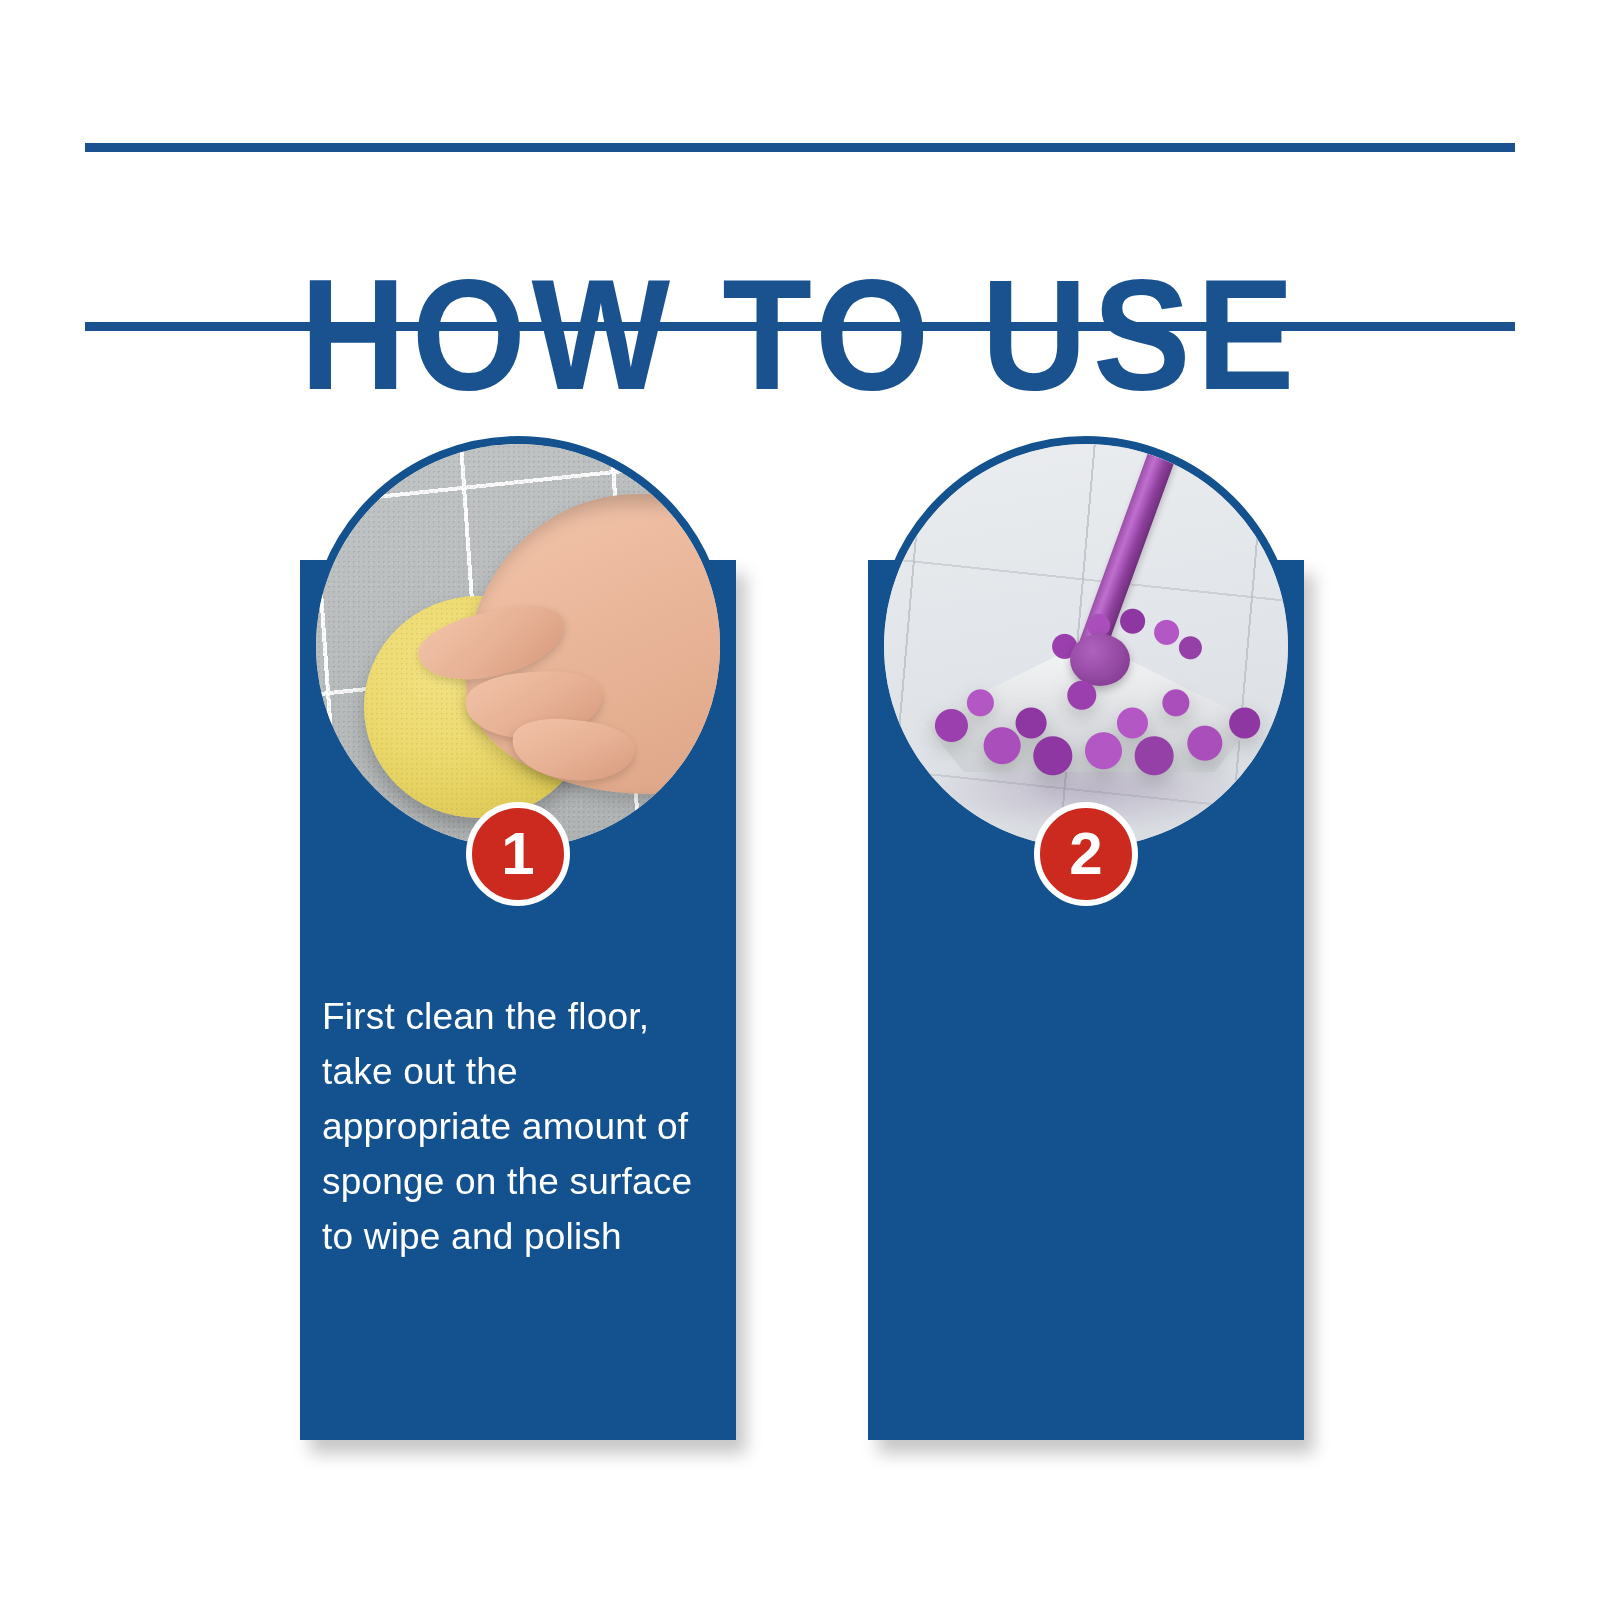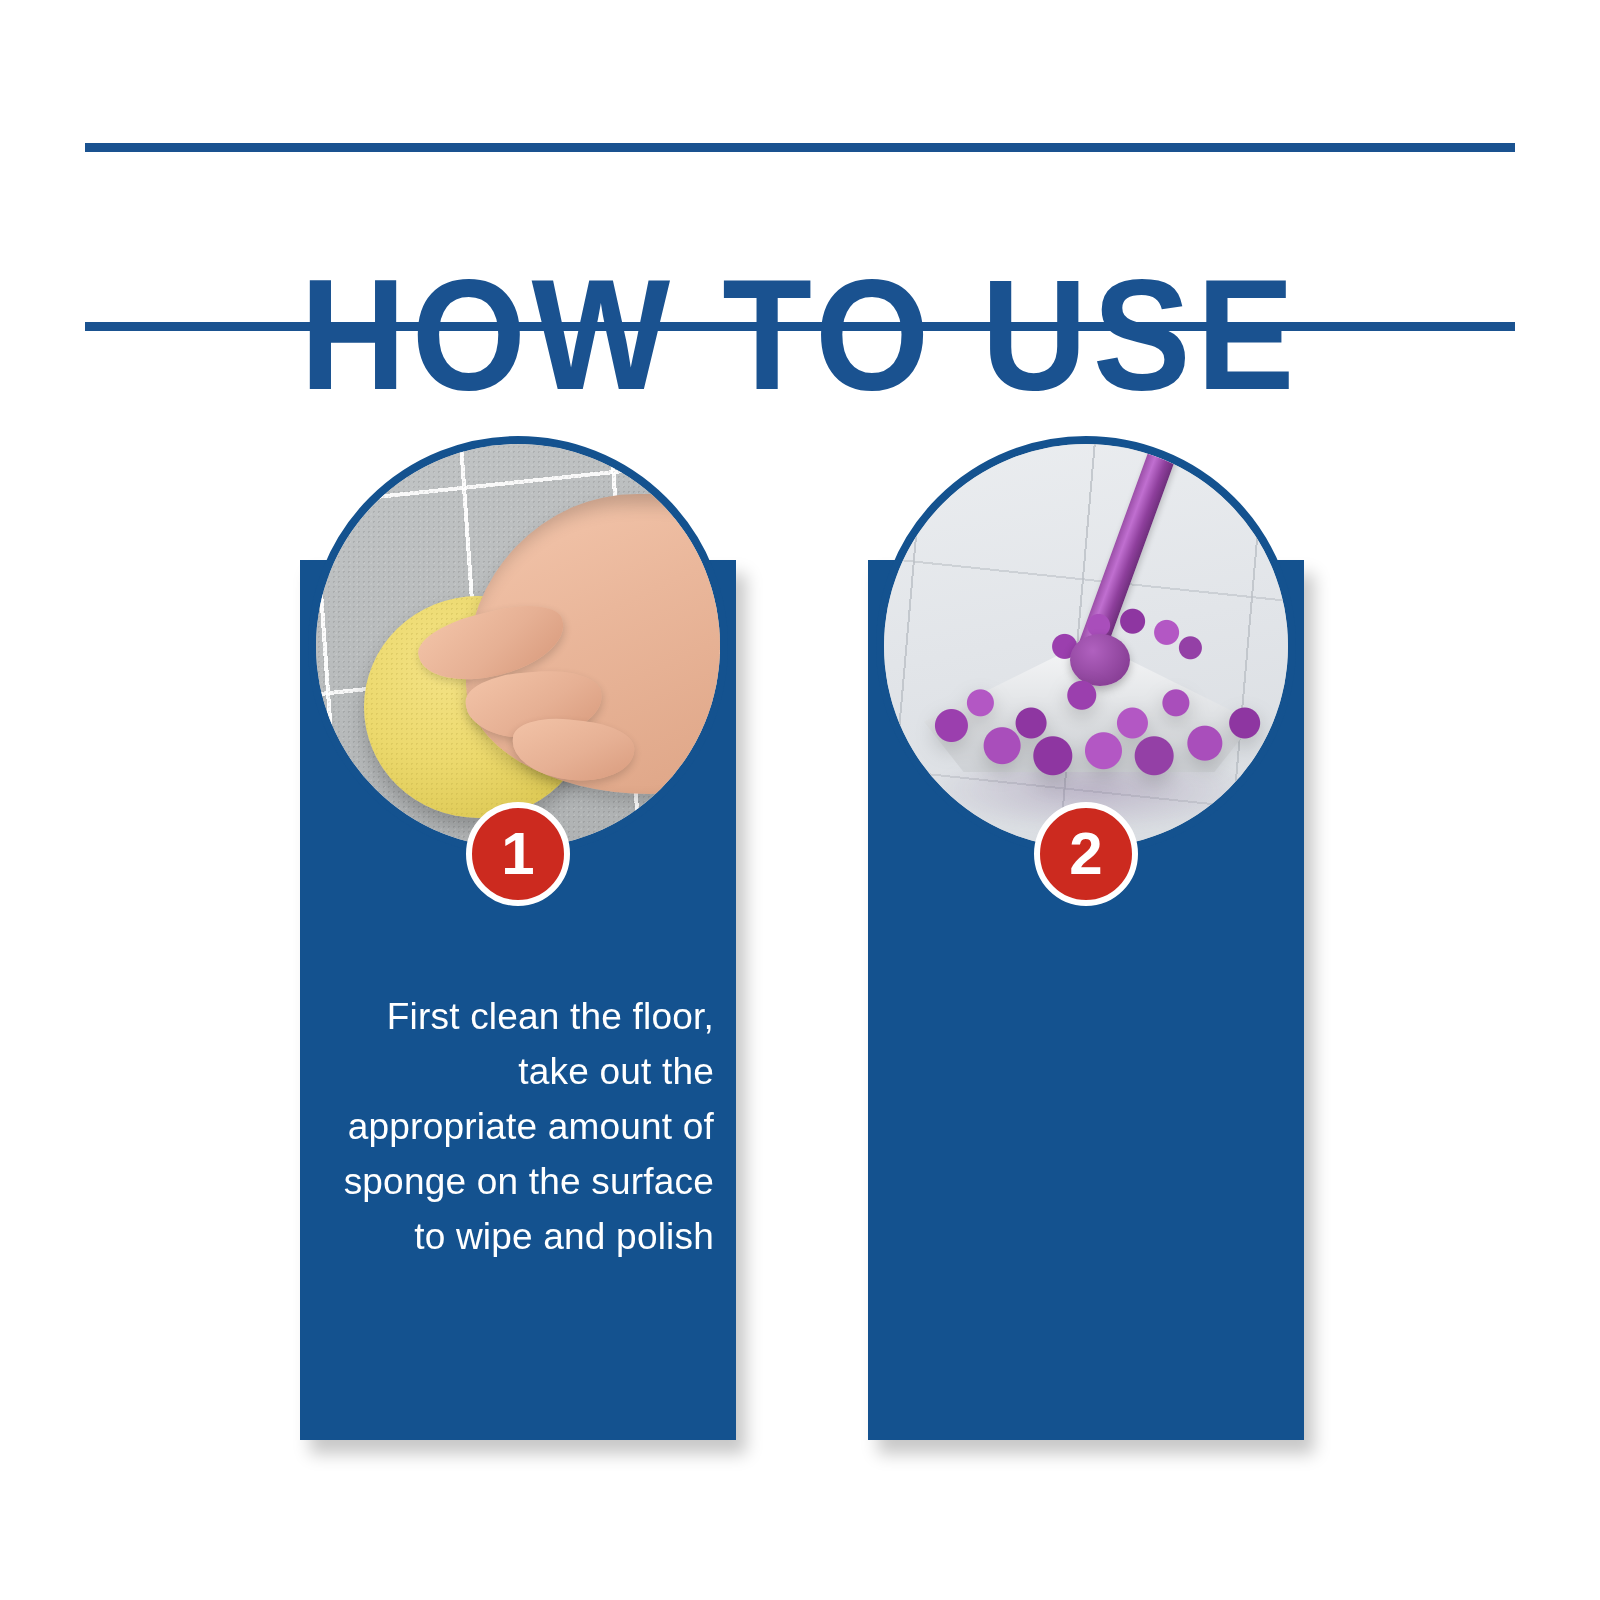--- a/index.html
+++ b/index.html
@@ -202,21 +202,21 @@
     text-align:center;
     z-index:5;
   }
 
   
   .card-text{
     position:absolute;
     left:22px;right:22px;
     top:392px;
     color:#ffffff;
-    text-align:right;
+    text-align:left;
     font-size:37px;
     line-height:55px;
     font-weight:normal;
     letter-spacing:.2px;
   }
 </style>
 </head>
 <body>
 
 <div id="stage">

